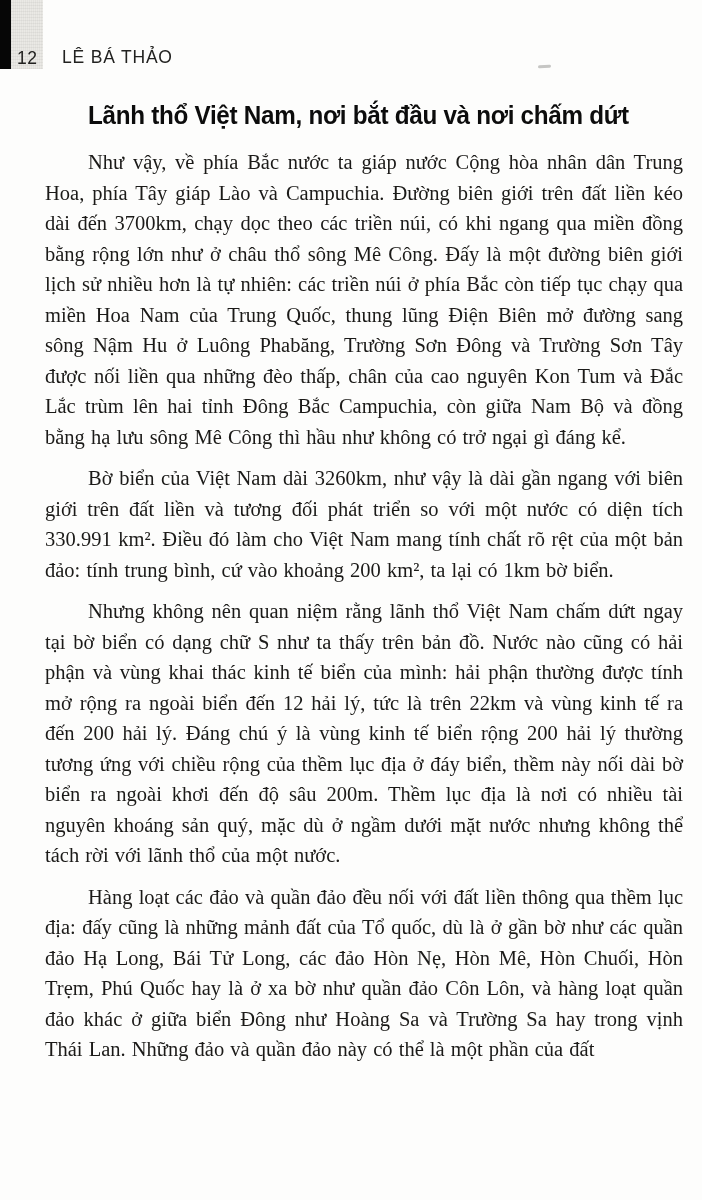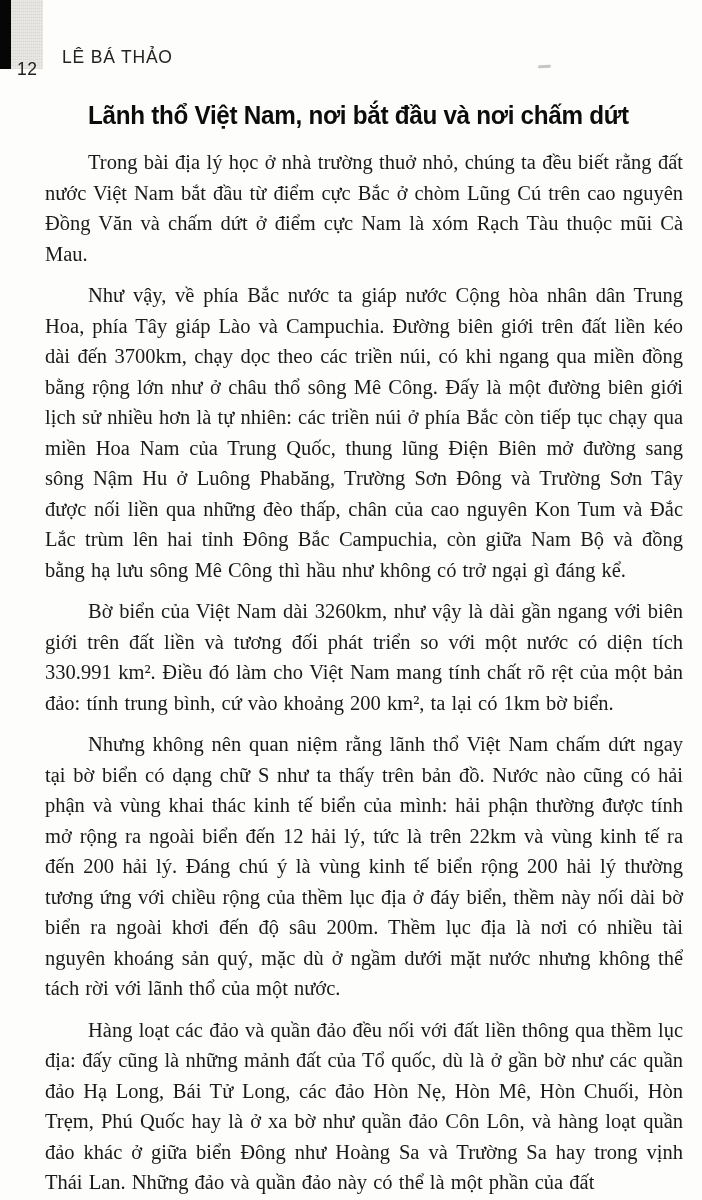--- a/index.html
+++ b/index.html
@@ -42,21 +42,21 @@
   .running-header {
     position: absolute;
     top: 47px; left: 0;
     width: 702px;
     font-family: "Liberation Sans", sans-serif;
     font-size: 17.5px;
     color: #222220;
   }
   .page-number {
     position: absolute;
-    left: 17px; top: 12px;
+    left: 17px; top: 1px;
     letter-spacing: 0.5px;
   }
   .book-author {
     position: absolute;
     left: 56px; top: 0;
     letter-spacing: 0.8px;
     margin-left: 6px;
   }
 
   
@@ -98,18 +98,17 @@
 <div class="scan-smudge"></div>
 
 <div class="running-header">
   <span class="page-number">12</span>
   <span class="book-author">LÊ BÁ THẢO</span>
 </div>
 
 <h1 class="chapter-heading">Lãnh thổ Việt Nam, nơi bắt đầu và nơi chấm dứt</h1>
 
 <div class="body-column">
-  <p>Trong bài địa lý học ở nhà trường thuở nhỏ, chúng ta đều biết rằng đất nước Việt Nam bắt đầu từ điểm cực Bắc ở chòm Lũng Cú trên cao nguyên Đồng Văn và chấm dứt ở điểm cực Nam là xóm Rạch Tàu thuộc mũi Cà Mau.</p>
   <p>Như vậy, về phía Bắc nước ta giáp nước Cộng hòa nhân dân Trung Hoa, phía Tây giáp Lào và Campuchia. Đường biên giới trên đất liền kéo dài đến 3700km, chạy dọc theo các triền núi, có khi ngang qua miền đồng bằng rộng lớn như ở châu thổ sông Mê Công. Đấy là một đường biên giới lịch sử nhiều hơn là tự nhiên: các triền núi ở phía Bắc còn tiếp tục chạy qua miền Hoa Nam của Trung Quốc, thung lũng Điện Biên mở đường sang sông Nậm Hu ở Luông Phabăng, Trường Sơn Đông và Trường Sơn Tây được nối liền qua những đèo thấp, chân của cao nguyên Kon Tum và Đắc Lắc trùm lên hai tỉnh Đông Bắc Campuchia, còn giữa Nam Bộ và đồng bằng hạ lưu sông Mê Công thì hầu như không có trở ngại gì đáng kể.</p>
   <p>Bờ biển của Việt Nam dài 3260km, như vậy là dài gần ngang với biên giới trên đất liền và tương đối phát triển so với một nước có diện tích 330.991 km². Điều đó làm cho Việt Nam mang tính chất rõ rệt của một bản đảo: tính trung bình, cứ vào khoảng 200 km², ta lại có 1km bờ biển.</p>
   <p>Nhưng không nên quan niệm rằng lãnh thổ Việt Nam chấm dứt ngay tại bờ biển có dạng chữ S như ta thấy trên bản đồ. Nước nào cũng có hải phận và vùng khai thác kinh tế biển của mình: hải phận thường được tính mở rộng ra ngoài biển đến 12 hải lý, tức là trên 22km và vùng kinh tế ra đến 200 hải lý. Đáng chú ý là vùng kinh tế biển rộng 200 hải lý thường tương ứng với chiều rộng của thềm lục địa ở đáy biển, thềm này nối dài bờ biển ra ngoài khơi đến độ sâu 200m. Thềm lục địa là nơi có nhiều tài nguyên khoáng sản quý, mặc dù ở ngầm dưới mặt nước nhưng không thể tách rời với lãnh thổ của một nước.</p>
   <p>Hàng loạt các đảo và quần đảo đều nối với đất liền thông qua thềm lục địa: đấy cũng là những mảnh đất của Tổ quốc, dù là ở gần bờ như các quần đảo Hạ Long, Bái Tử Long, các đảo Hòn Nẹ, Hòn Mê, Hòn Chuối, Hòn Trẹm, Phú Quốc hay là ở xa bờ như quần đảo Côn Lôn, và hàng loạt quần đảo khác ở giữa biển Đông như Hoàng Sa và Trường Sa hay trong vịnh Thái Lan. Những đảo và quần đảo này có thể là một phần của đất</p>
 </div>
 
 </body></html>

